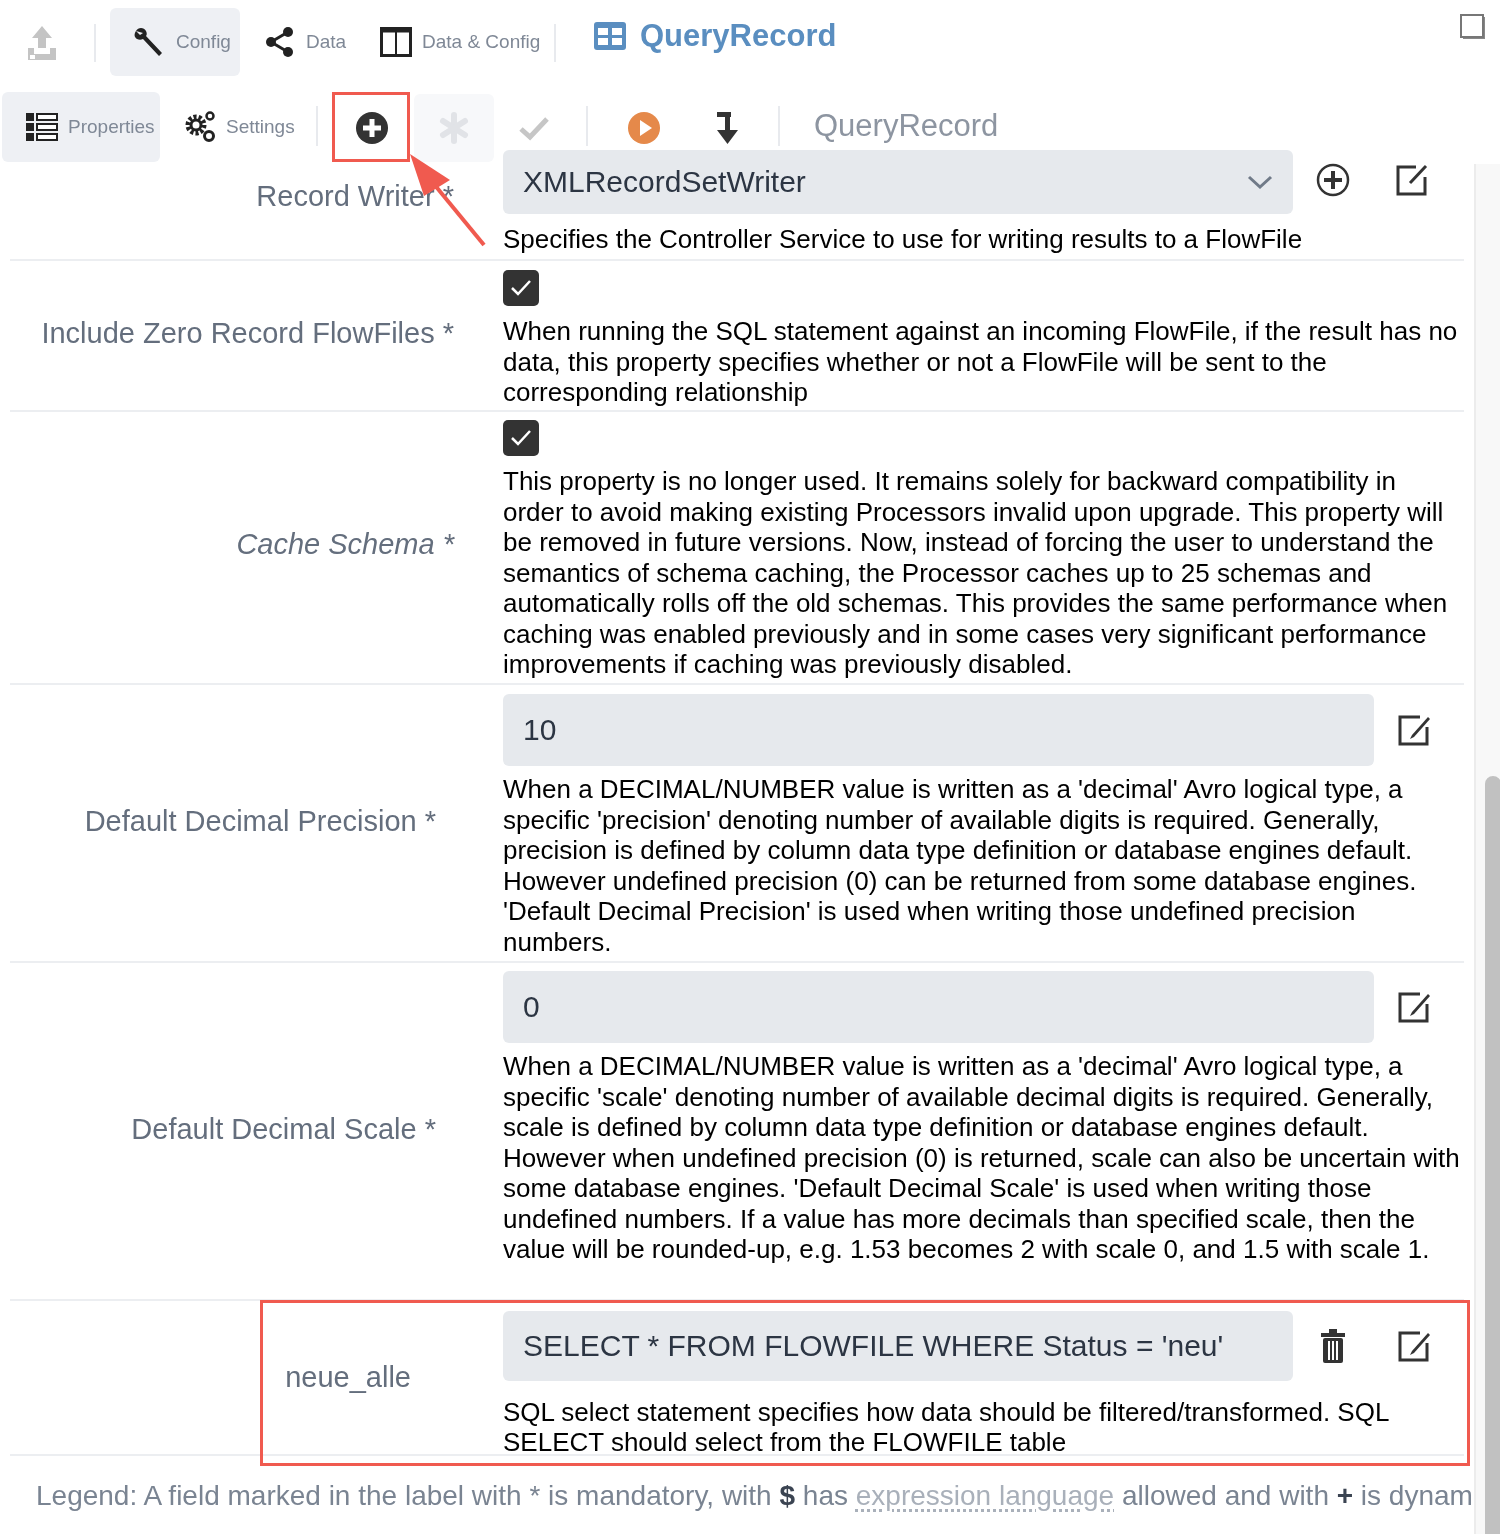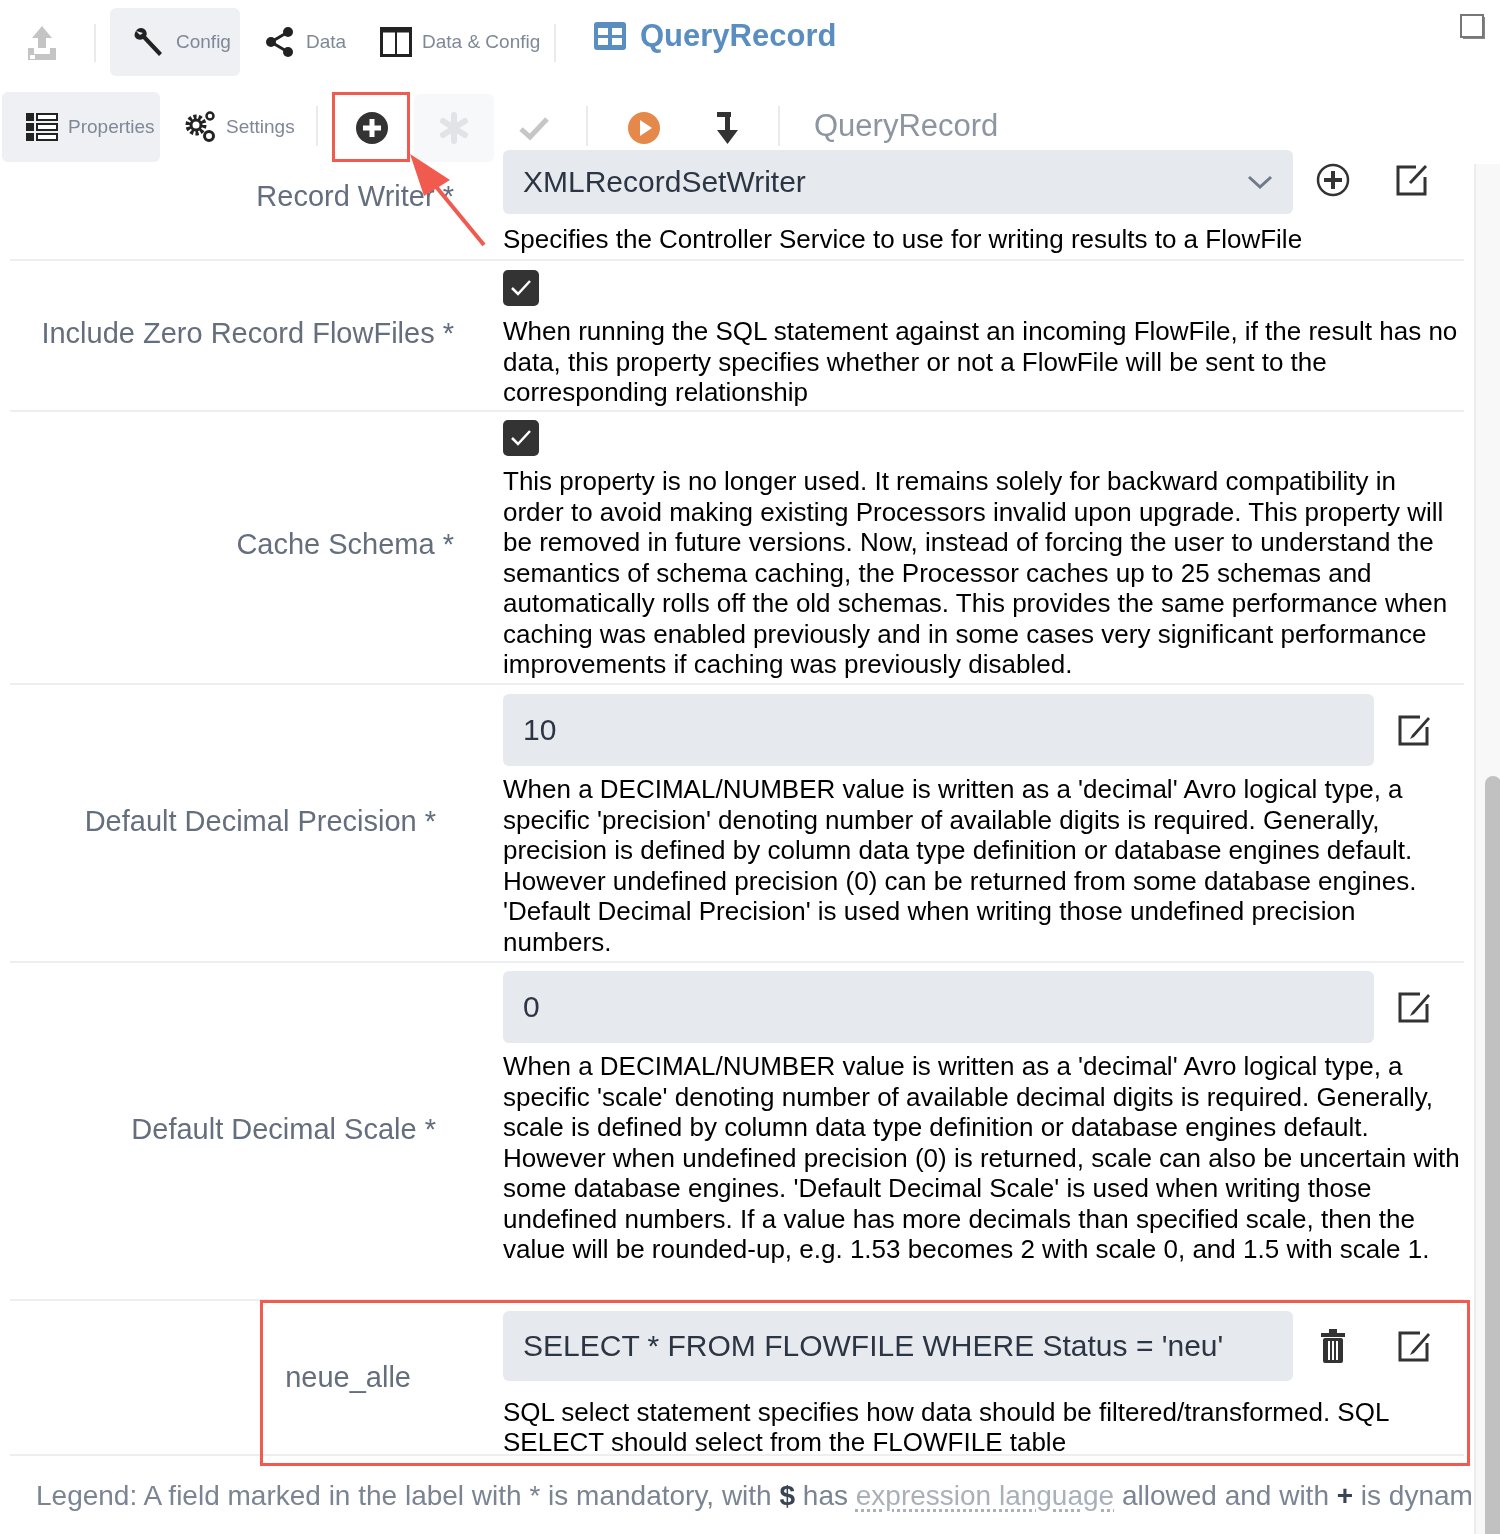--- a/index.html
+++ b/index.html
@@ -220,21 +220,21 @@
       <div class="checkbox">
         <svg width="22" height="18" viewBox="0 0 22 18">
             <polyline points="2,9 8,15 20,2" fill="none" stroke="#fff" stroke-width="2.5"></polyline>
           </svg>
       </div>
       <div class="desc" style="margin-top:10px;">When running the SQL statement against an incoming FlowFile, if the result has no data, this property specifies whether or not a FlowFile will be sent to the corresponding relationship</div>
     </div>
   </div>
 
   <div class="row" style="height:273px;">
-    <div class="row-label" style="top:116px;">Cache Schema *</div>
+    <div class="row-label" style="top:116px;font-style:italic;">Cache Schema *</div>
     <div class="row-body" style="top:8px;">
       <div class="checkbox">
         <svg width="22" height="18" viewBox="0 0 22 18">
             <polyline points="2,9 8,15 20,2" fill="none" stroke="#fff" stroke-width="2.5"></polyline>
           </svg>
       </div>
       <div class="desc" style="margin-top:10px;">This property is no longer used. It remains solely for backward compatibility in order to avoid making existing Processors invalid upon upgrade. This property will be removed in future versions. Now, instead of forcing the user to understand the semantics of schema caching, the Processor caches up to 25 schemas and automatically rolls off the old schemas. This provides the same performance when caching was enabled previously and in some cases very significant performance improvements if caching was previously disabled.</div>
     </div>
   </div>
 

